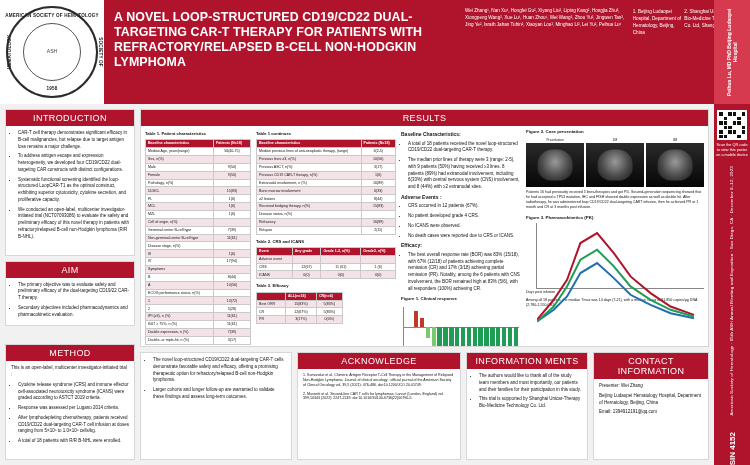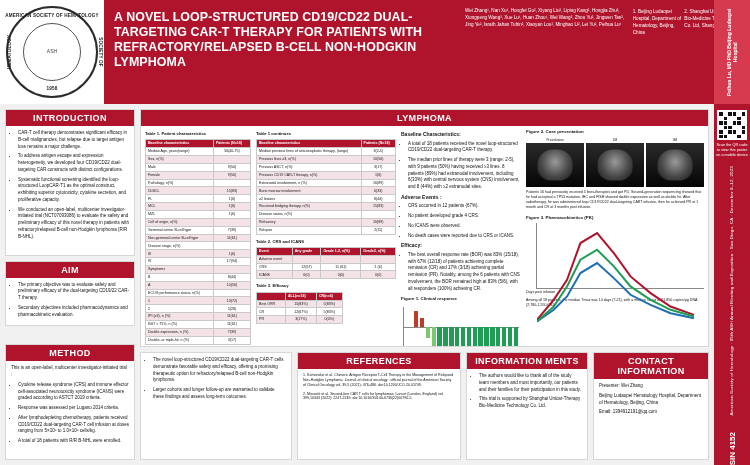--- a/index.html
+++ b/index.html
@@ -167,21 +167,21 @@
 
   .panel {
     background:#ffffff;
     border:1px solid #d7d7d7;
     display:flex; flex-direction:column;
     overflow:hidden;
   }
   .panel-head {
     background:#b0142c; color:#fff;
     text-align:center;
-    font-size:9px; font-weight:bold;
+    font-size:9px; font-weight:normal;
     letter-spacing:0.4px;
     padding:3px 2px;
   }
   .panel-body {
     padding:4px 5px;
     font-size:4.5px; line-height:1.5; color:#111;
     overflow:hidden;
   }
   ul.bul { margin:0; padding-left:7px; }
   ul.bul > li { margin-bottom:3px; }
@@ -343,21 +343,21 @@
             <li>A total of 18 patients with R/R B-NHL were enrolled.</li>
           </ul>
         </div>
       </div>
 
     </div>
 
     <div class="col" style="flex:1 1 auto; min-width:0;">
 
       <div class="panel" style="flex:1 1 auto; min-height:0;">
-        <div class="panel-head">LYMPHOMA</div>
+        <div class="panel-head">RESULTS</div>
         <div class="panel-body" style="display:flex; gap:5px; padding:3px 4px;">
 
           <div style="width:106px; flex:0 0 106px;">
             <div class="tbl-cap">Table 1. Patient characteristics</div>
             <table class="tbl">
               <thead>
                   <tr>
                 <th>Baseline characteristics</th>
                 <th>Patients (N=18)</th>
               </tr>
@@ -702,21 +702,21 @@
         <div class="panel" style="flex:1.25 1 0;">
           <div class="panel-body">
             <ul class="bul">
               <li>The novel loop-structured CD19/CD22 dual-targeting CAR-T cells demonstrate favorable safety and efficacy, offering a promising therapeutic option for refractory/relapsed B-cell non-Hodgkin lymphoma.</li>
               <li>Larger cohorts and longer follow-up are warranted to validate these findings and assess long-term outcomes.</li>
             </ul>
           </div>
         </div>
 
         <div class="panel" style="flex:1.35 1 0;">
-          <div class="panel-head">REFERENCES</div>
+          <div class="panel-head">ACKNOWLEDGE</div>
           <div class="panel-body tiny">
             <div style="margin-bottom:4px;">1. Komanduri et al. Chimeric Antigen Receptor T-Cell Therapy in the Management of Relapsed Non-Hodgkin Lymphoma. Journal of clinical oncology : official journal of the American Society of Clinical Oncology vol. 39,5 (2021): 476-486. doi:10.1200/JCO.20.01749.</div>
             <div>2. Mussetti et al. Second-line CAR T cells for lymphomas. Lancet (London, England) vol. 399,10343 (2022): 2247-2249. doi:10.1016/S0140-6736(22)00790-5.</div>
           </div>
         </div>
 
         <div class="panel" style="flex:1 1 0;">
           <div class="panel-head">INFORMATION MENTS</div>
           <div class="panel-body">
             <ul class="bul">

